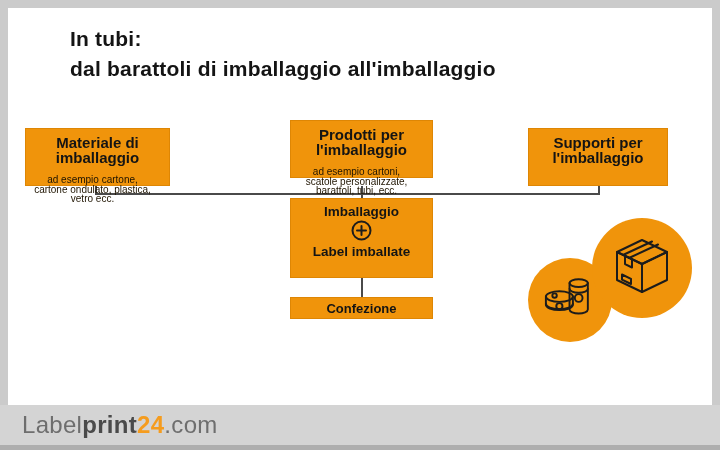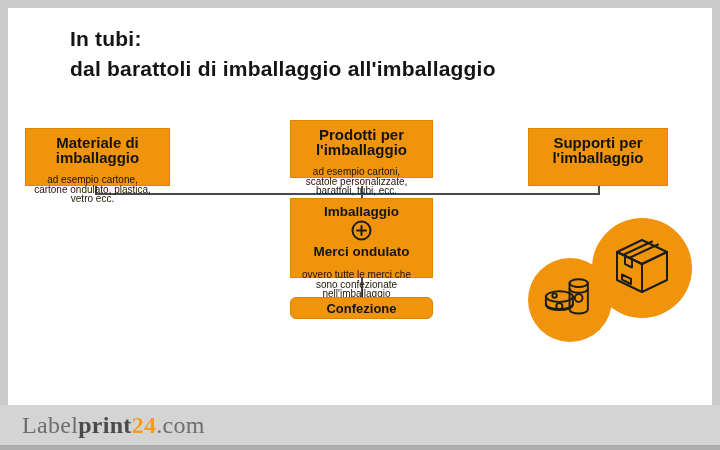--- a/index.html
+++ b/index.html
@@ -28,38 +28,38 @@
   .obox .bs{font-size:10px;line-height:9.5px;color:#1f1400;padding:2px 15px 0 5px;margin-top:8px;}
 
   .b1{left:17px;top:120px;width:145px;height:58px;padding-top:6px;}
   .b2{left:282px;top:112px;width:143px;height:58px;padding-top:6px;}
   .b3{left:520px;top:120px;width:140px;height:58px;padding-top:6px;}
 
   .center-box{left:282px;top:190px;width:143px;height:80px;padding-top:5px;}
   .center-box .bt2{font-weight:700;font-size:13.5px;line-height:16px;}
   .plus-wrap{display:flex;justify-content:center;align-items:center;height:22px;margin:1px 0;}
   .confezione{left:282px;top:289px;width:143px;height:22px;display:flex;
-              align-items:center;justify-content:center;border-radius:6px;}
+              align-items:center;justify-content:center;}
   .confezione .bt{font-size:13px;}
 
   .conn{position:absolute;background:var(--connector);}
   .conn-v1{left:87px;top:178px;width:2px;height:8px;}
   .conn-h {left:87px;top:185px;width:505px;height:2px;}
   .conn-v3{left:590px;top:178px;width:2px;height:8px;}
   .conn-v2{left:353px;top:178px;width:2px;height:12px;}
   .conn-v4{left:353px;top:270px;width:2px;height:19px;}
 
   .circle{position:absolute;background:var(--orange);border-radius:50%;
           display:flex;align-items:center;justify-content:center;}
   .circle-small{left:520px;top:250px;width:84px;height:84px;}
   .circle-big{left:584px;top:210px;width:100px;height:100px;}
   .icon-stroke{stroke:#1c1c1c;fill:none;stroke-width:2;stroke-linejoin:round;stroke-linecap:round;}
 
   .footer{position:absolute;left:0;top:405px;width:720px;height:40px;
-          background:var(--footer-gray);display:flex;align-items:center;padding-left:22px;font-family:Liberation Serif, serif;}
+          background:var(--footer-gray);display:flex;align-items:center;padding-left:22px;}
   .bottom-strip{position:absolute;left:0;top:445px;width:720px;height:5px;background:#aeaeae;}
   .logo{font-size:24px;letter-spacing:.3px;}
   .logo .lg1,.logo .lg4{color:var(--logo-gray);font-weight:400;}
   .logo .lg2{color:var(--logo-dark);font-weight:700;}
   .logo .lg3{color:var(--logo-orange);font-weight:700;}
 </style>
 </head>
 <body>
 
 <div class="stage">
@@ -95,22 +95,21 @@
       <div class="bt2">Imballaggio</div>
       <div class="plus-wrap">
         <span>
           <svg width="21" height="21" viewBox="0 0 21 21">
             <circle class="icon-stroke" cx="10.5" cy="10.5" r="9" stroke-width="1.6"></circle>
             <line class="icon-stroke" x1="10.5" y1="6" x2="10.5" y2="15" stroke-width="1.6"></line>
             <line class="icon-stroke" x1="6" y1="10.5" x2="15" y2="10.5" stroke-width="1.6"></line>
           </svg>
         </span>
       </div>
-      <div class="bt2">Merci ondulato</div>
-      <div class="bs">ovvero tutte le merci che sono confezionate nell'imballaggio</div>
+      <div class="bt2">Label imballate</div>
     </div>
 
     <div class="obox confezione">
       <div class="bt">Confezione</div>
     </div>
 
     <div class="circle circle-small">
       <span>
         <svg width="54" height="48" viewBox="0 0 56 48">
 

